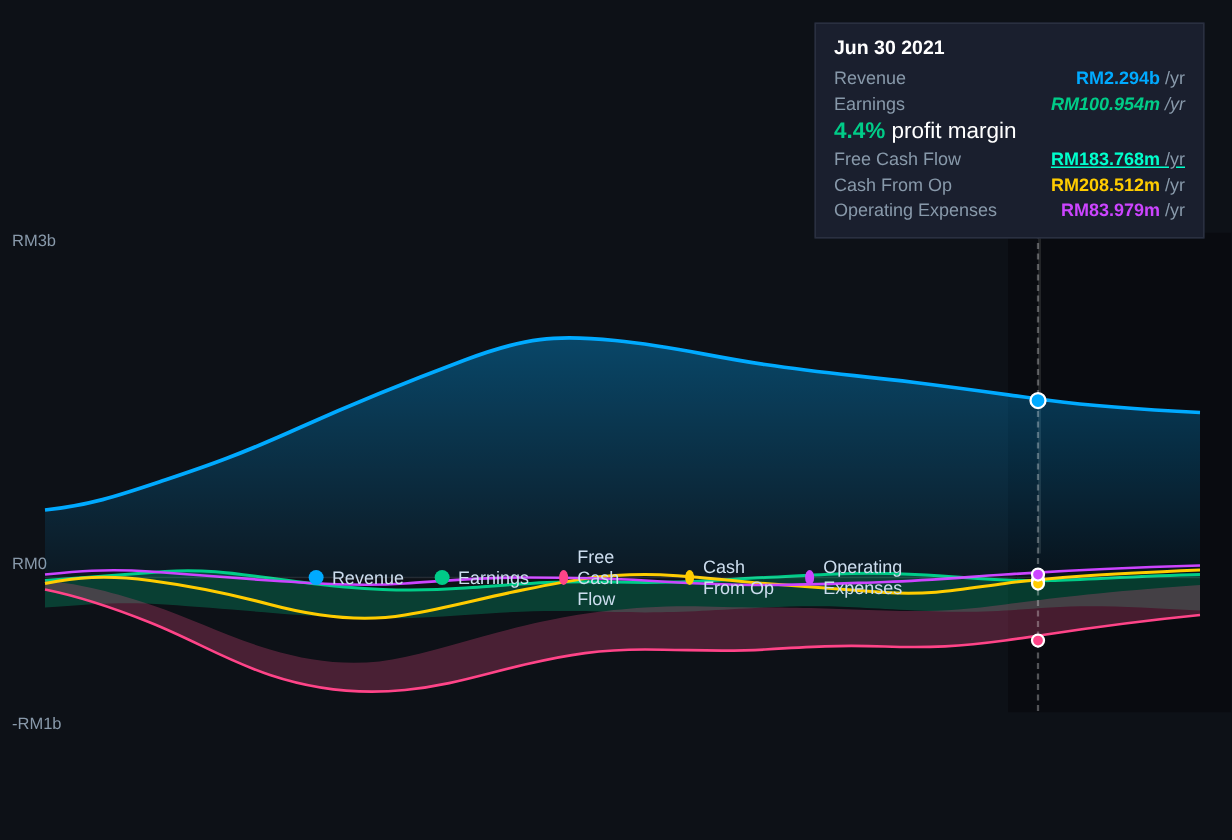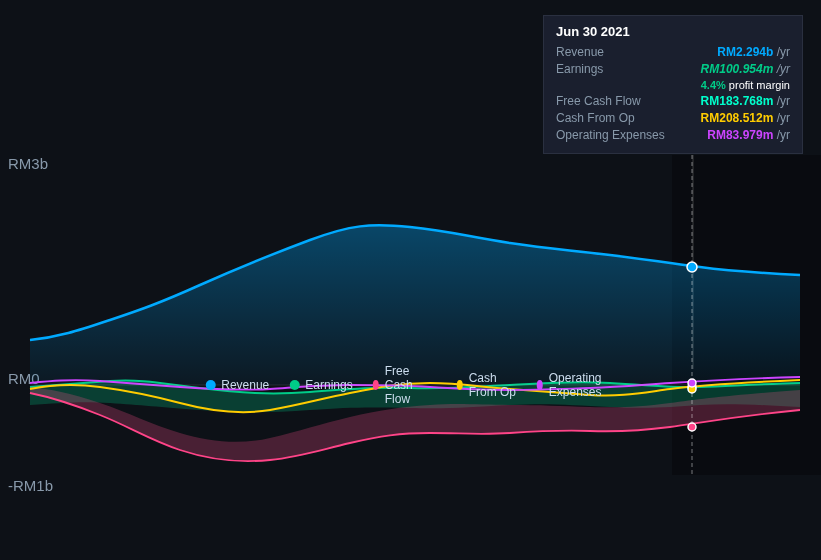--- a/index.html
+++ b/index.html
@@ -50,46 +50,45 @@
       color: #8899aa;
       margin-right: 20px;
     }
 
     .tooltip-value {
       font-weight: bold;
     }
 
     .tooltip-value.revenue { color: #00aaff; text-align: center; }
     .tooltip-value.earnings { color: #00cc88; font-style: italic; }
-    .tooltip-value.fcf { color: #00ffcc; }
+    .tooltip-value.fcf { color: #00ffcc; text-decoration: underline; }
     .tooltip-value.cashop { color: #ffcc00; text-align: center; }
     .tooltip-value.opex { color: #cc44ff; }
 
     .margin-row {
       display: flex;
-      justify-content: flex-end;
       margin-bottom: 3px;
-      font-size: 11px;
+      font-size: 15px;
     }
 
     .margin-text {
       color: #ffffff;
     }
 
     .margin-pct {
       color: #00cc88;
       font-weight: bold;
     }
 
     
     .y-label {
       position: absolute;
       left: 8px;
       color: #8899aa;
-      font-size: 15px;
+      font-size: 11px;
     }
 
     
     .x-labels {
       position: absolute;
       bottom: 58px;
       left: 0;
       right: 0;
       display: flex;
       justify-content: space-around;

